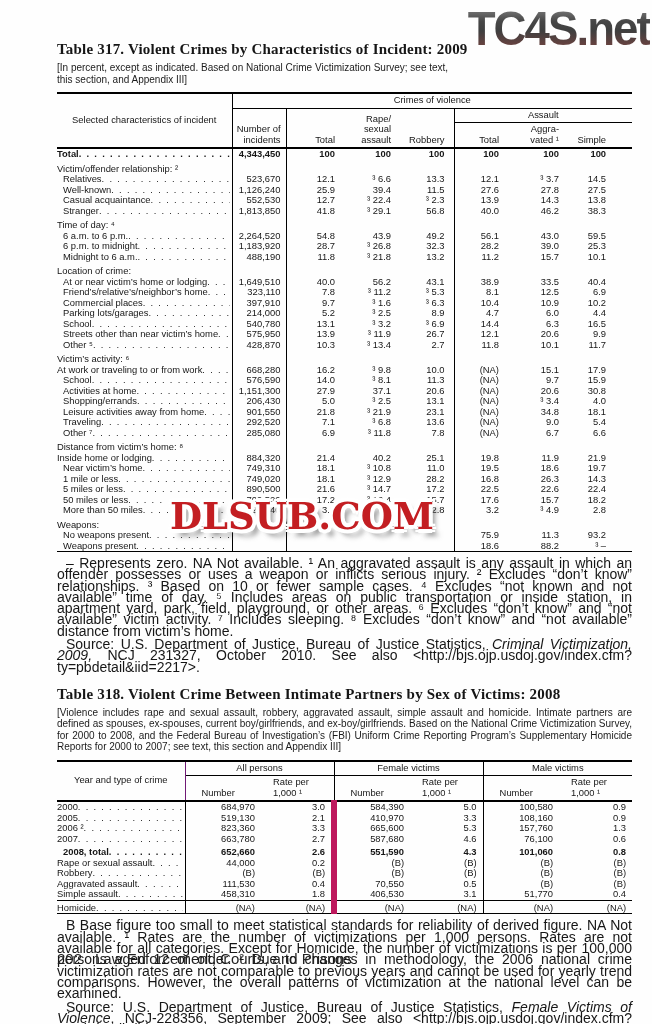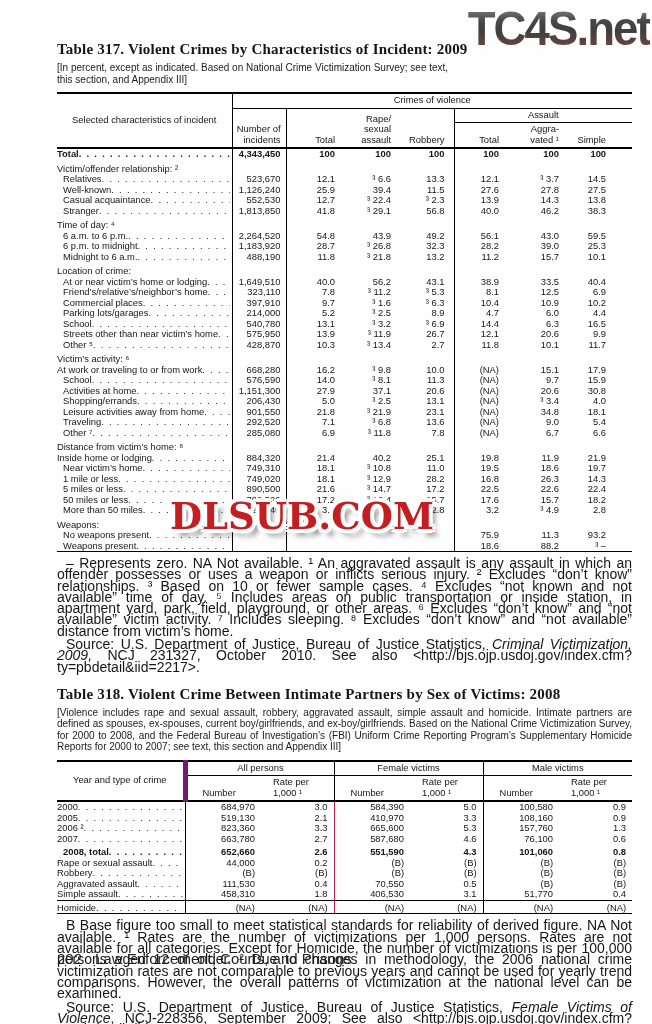--- a/index.html
+++ b/index.html
@@ -33,28 +33,28 @@
   .t317 .c1 { text-align:right; padding-right:5px;  border-right:1px solid #000; }
   .t317 .c2 { text-align:right; padding-right:9px; }
   .t317 .c3 { text-align:right; padding-right:9px; }
   .t317 .c4 { text-align:right; padding-right:9px; border-right:1px solid #000; }
   .t317 .c5 { text-align:right; padding-right:13px; }
   .t317 .c6 { text-align:right; padding-right:13px; }
   .t317 .c7 { text-align:right; padding-right:26px; }
   .t317 td.stub { border-right:1px solid #000; }
 
   
-  .t318 .stubh2 { text-align:center; vertical-align:middle; border-right:5px solid #701a75;margin-top:11px; }
+  .t318 .stubh2 { text-align:center; vertical-align:middle; border-right:1px solid #701a75;margin-top:11px; }
   .t318 .gb { border-left:1px solid #000; }
   .t318 .numh { text-align:center; padding-right:22px; }
   .t318 .rateh { text-align:left; padding-right:6px; }
   .t318 .c1,.t318 .c3,.t318 .c5 { text-align:right; padding-right:18px; }
   .t318 .c2,.t318 .c4,.t318 .c6 { text-align:right; padding-right:6px; }
   .t318 .c1 { border-left:1px solid #000; }
-  .t318 .c3 { border-left:1px solid #be185d; }
+  .t318 .c3 { border-left:6px solid #be185d; }
   .t318 .c5 { border-left:1px solid #000; }
   .t318 td.stub { border-right:1px solid #000; }
 
   
   td.stub .sw { display:flex; align-items:baseline; overflow:hidden; padding-right:2px; }
   td.stub.ind .sw { padding-left:6px; }
   .lbl { white-space:nowrap; }
   .dots { flex:1; overflow:hidden; white-space:nowrap; }
   .dots::after { content:" .\00a0\00a0.\00a0\00a0.\00a0\00a0.\00a0\00a0.\00a0\00a0.\00a0\00a0.\00a0\00a0.\00a0\00a0.\00a0\00a0.\00a0\00a0.\00a0\00a0.\00a0\00a0.\00a0\00a0.\00a0\00a0.\00a0\00a0.\00a0\00a0.\00a0\00a0.\00a0\00a0.\00a0\00a0.\00a0\00a0.\00a0\00a0.\00a0\00a0.\00a0\00a0.\00a0\00a0.\00a0\00a0."; }
   .b { font-weight:bold; }

